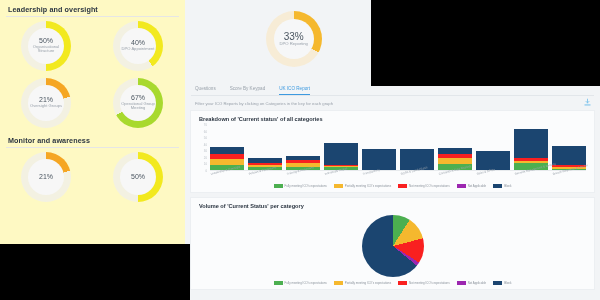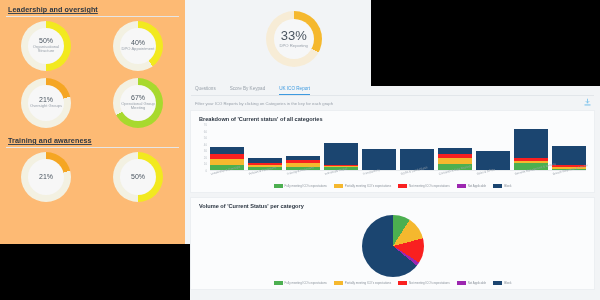--- a/index.html
+++ b/index.html
@@ -6,21 +6,21 @@
   body{
     width:600px;height:300px;overflow:hidden;
     background:#f7f7f7;
     font-family:"Liberation Sans", sans-serif;
     color:#3d4852;
     position:relative;
   }
   .app{position:absolute;inset:0;display:flex;}
 
   
-  .left{width:185px;height:300px;background:#fdba74;position:relative;overflow:hidden;text-decoration:underline;}
+  .left{width:185px;height:300px;background:#fef9c3;position:relative;overflow:hidden;}
   .sec-title{
     font-size:7.2px;font-weight:bold;color:#2b3541;letter-spacing:.1px;
     padding:5px 0 2px 8px;
   }
   .sec-rule{height:1px;background:#e6e6e6;margin:0 6px;}
   .gauges{display:flex;flex-wrap:wrap;}
   .gauge-cell{width:92px;height:57px;display:flex;align-items:center;justify-content:center;}
   .gauge{position:relative;width:50px;height:50px;border-radius:50%;}
   .gauge .hole{
     position:absolute;top:7px;left:7px;right:7px;bottom:7px;border-radius:50%;
@@ -31,21 +31,21 @@
   .gauge .lbl{font-size:4.1px;color:#9aa2ab;text-align:center;max-width:40px;}
 
   
   .right{width:415px;height:300px;background:#f2f4f6;position:relative;overflow:hidden;}
   .donut-row{height:78px;display:flex;align-items:center;justify-content:space-around;padding:0 10px;}
   .big-gauge{position:relative;width:56px;height:56px;border-radius:50%;}
   .big-gauge .hole{
     position:absolute;top:8px;left:8px;right:8px;bottom:8px;border-radius:50%;
     background:#f6f7f8;display:flex;flex-direction:column;align-items:center;justify-content:center;line-height:1.15;
   }
-  .big-gauge .pct{font-size:13px;color:#4a5560;}
+  .big-gauge .pct{font-size:10px;color:#4a5560;}
   .big-gauge .lbl{font-size:4.2px;color:#9aa2ab;text-align:center;max-width:44px;}
 
   .tabs{display:flex;gap:14px;padding:4px 0 0 10px;align-items:flex-end;height:13px;}
   .tab{font-size:4.6px;color:#9aa2ab;padding-bottom:3px;border-bottom:1.4px solid transparent;}
   .tab.active{color:#3d9ae0;border-bottom-color:#3d9ae0;}
   .tabs-rule{height:1px;background:#e2e6ea;margin:0 6px 0 6px;}
 
   .filter-note{font-size:4.2px;color:#9aa2ab;padding:5px 0 0 10px;}
 
   .card{
@@ -121,21 +121,21 @@
               <div class="pct">67%</div>
               <div class="lbl">Operational Group Meeting</div>
             </div>
           </div>
         </div>
       </div>
     </div>
 
 
     <div>
-      <div class="sec-title">Training and awareness</div>
+      <div class="sec-title">Monitor and awareness</div>
       <div class="sec-rule"></div>
       <div class="gauges">
         <div class="gauge-cell">
           <div class="gauge" id="g6" style="background: conic-gradient(rgb(245, 166, 35) 0deg, rgb(245, 166, 35) 75.6deg, rgb(243, 241, 226) 75.6deg, rgb(243, 241, 226) 360deg);">
             <div class="hole">
               <div class="pct">21%</div>
             </div>
           </div>
         </div>
         <div class="gauge-cell">

